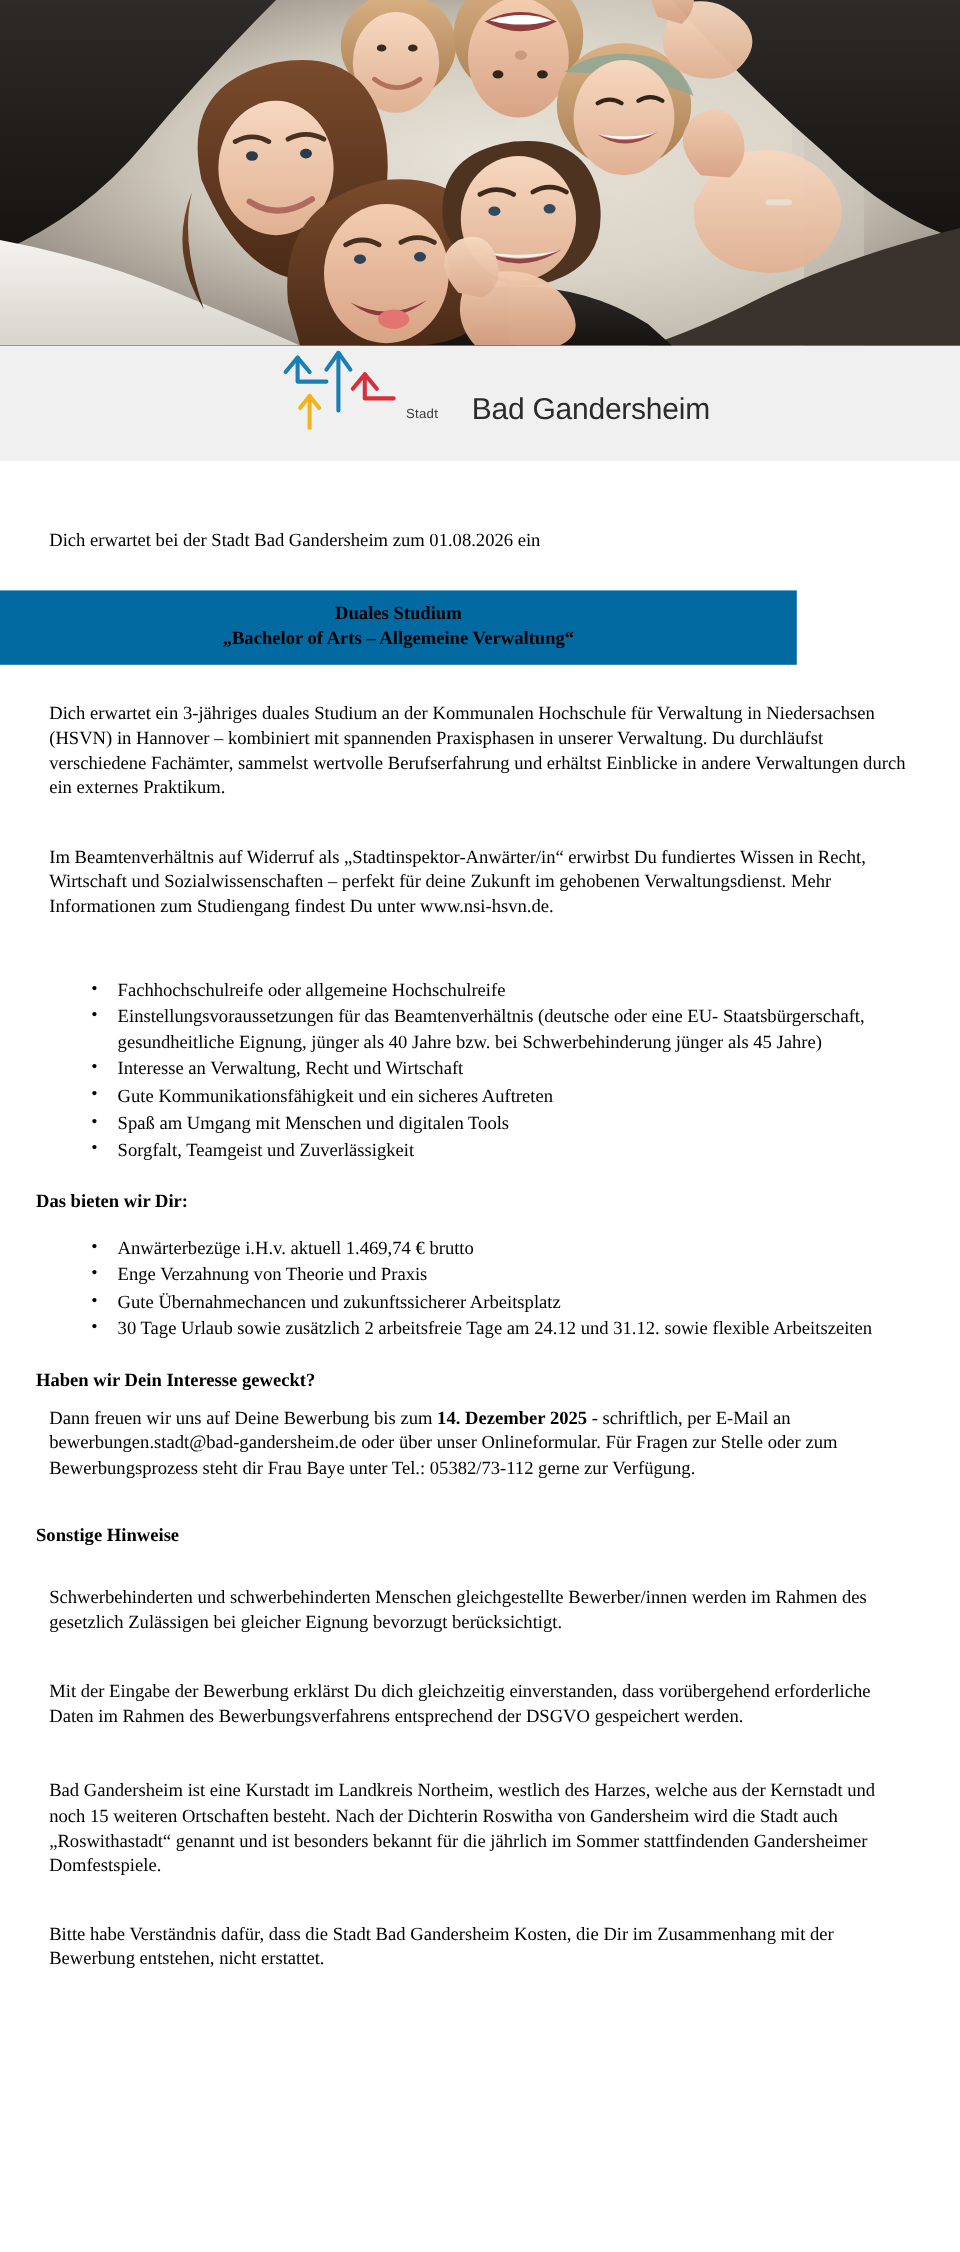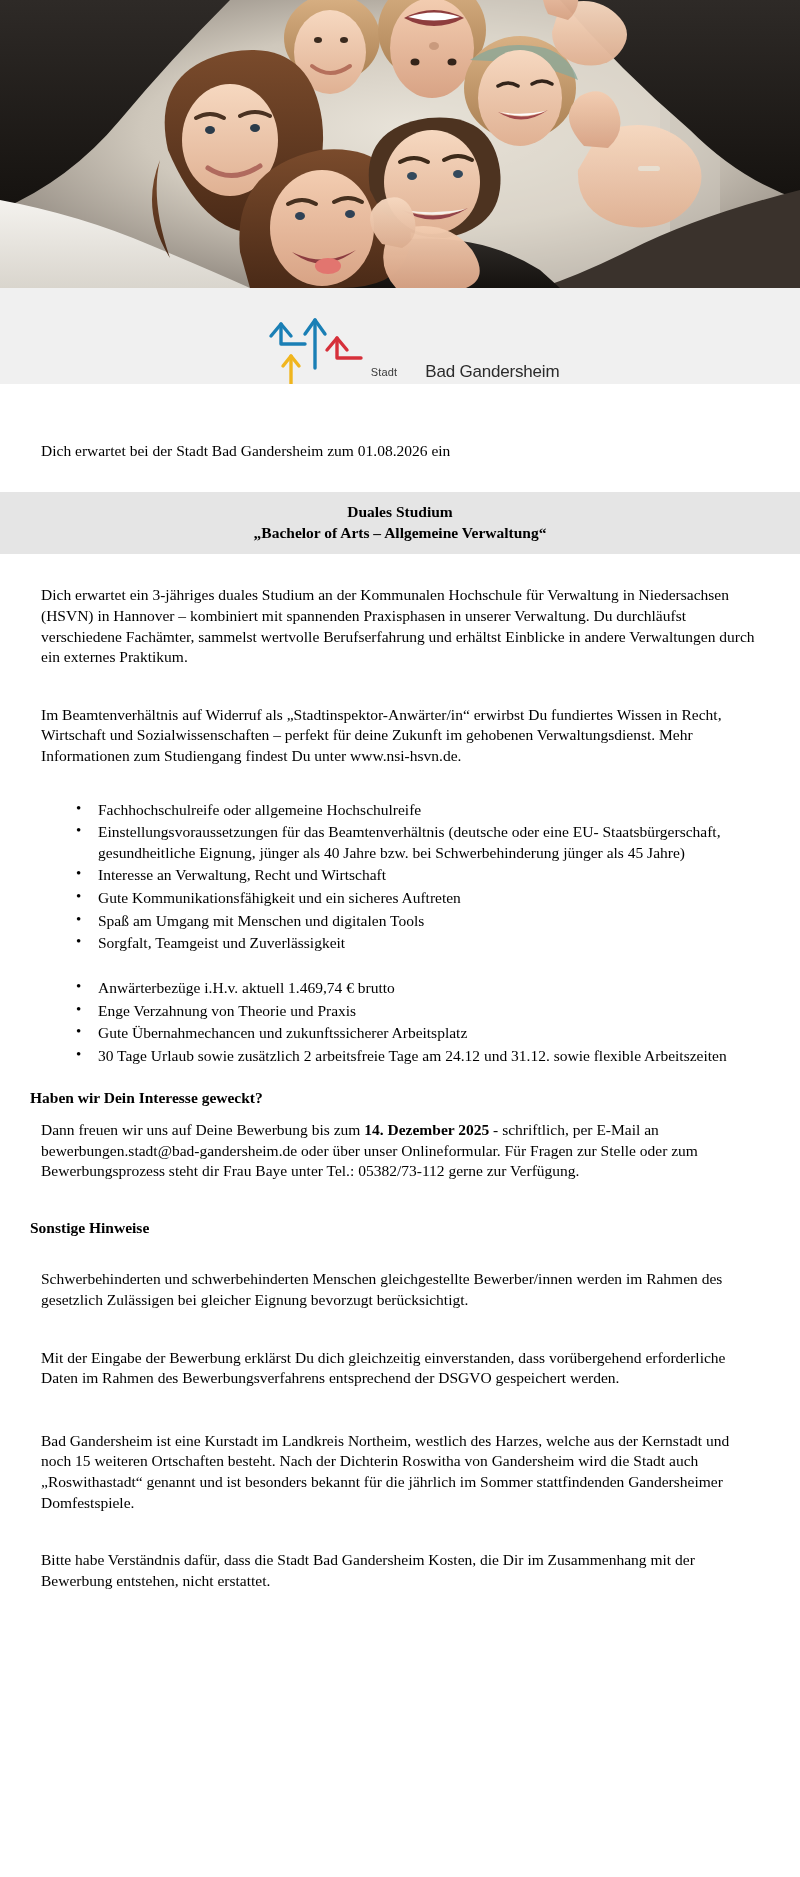--- a/index.html
+++ b/index.html
@@ -23,21 +23,21 @@
     background: #2b2622;
   }
   .hero svg { display: block; width: 100%; height: 100%; }
 
   
   .logo-band {
     width: 800px;
     height: 96px;
     background: #f0f0f0;
     display: flex;
-    align-items: flex-end;
+    align-items: flex-start;
     justify-content: center;
   }
   .logo-wrap {
     display: flex;
     align-items: flex-end;
     gap: 0;
     transform: translateX(8px);
   }
   .logo-mark { display: block; }
   .logo-text-group {
@@ -49,21 +49,21 @@
   .logo-stadt {
     font-family: "Liberation Sans", "DejaVu Sans", sans-serif;
     font-size: 11px;
     color: #3a3a3a;
     letter-spacing: .2px;
     position: relative;
     top: -1px;
   }
   .logo-name {
     font-family: "Liberation Sans", "DejaVu Sans", sans-serif;
-    font-size: 17px;
+    font-size: 25px;
     color: #2b2b2b;
     letter-spacing: -.2px;
     margin-left: 28px;
   }
 
   
   .content {
     padding: 0 30px;
     font-size: 15.5px;
     line-height: 1.33;
@@ -80,35 +80,35 @@
     margin: 11px;
     line-height: 1.33;
     text-align: left;
   }
   .gap-sm { height: 15px; }
   .gap-md { height: 20px; }
   .gap-lg { height: 25px; }
 
   
   .banner {
-    width: 800px;
-    background: #e5e5e5;
+    width: 664px;
+    background: #0369a1;
     text-align: center;
     padding: 9px 0 11px 0;
     margin: 30px 0 0 0;
   }
   .banner-line {
     font-weight: bold;
     font-size: 15.5px;
     line-height: 1.38;
   }
 
   
   ul.bullets {
-    margin: 2px 0 0 0;
+    margin: 18px 0 0 0;
     padding-left: 68px;
     list-style: none;
   }
   ul.bullets li {
     position: relative;
     margin: 0 0 2px 0;
     line-height: 1.33;
     padding-left: 0;
   }
   ul.bullets li::before {
@@ -294,20 +294,21 @@
   <ul class="bullets">
     <li>Fachhochschulreife oder allgemeine Hochschulreife</li>
     <li>Einstellungsvoraussetzungen für das Beamtenverhältnis (deutsche oder eine EU- Staatsbürgerschaft, gesundheitliche Eignung, jünger als 40 Jahre bzw. bei Schwerbehinderung jünger als 45 Jahre)</li>
     <li>Interesse an Verwaltung, Recht und Wirtschaft</li>
     <li>Gute Kommunikationsfähigkeit und ein sicheres Auftreten</li>
     <li>Spaß am Umgang mit Menschen und digitalen Tools</li>
     <li>Sorgfalt, Teamgeist und Zuverlässigkeit</li>
   </ul>
 
   <div class="gap-md"></div>
+  <h2 class="section-title">Das bieten wir Dir:</h2>
   <ul class="bullets">
     <li>Anwärterbezüge i.H.v. aktuell 1.469,74 € brutto</li>
     <li>Enge Verzahnung von Theorie und Praxis</li>
     <li>Gute Übernahmechancen und zukunftssicherer Arbeitsplatz</li>
     <li>30 Tage Urlaub sowie zusätzlich 2 arbeitsfreie Tage am 24.12 und 31.12. sowie flexible Arbeitszeiten</li>
   </ul>
 
   <div class="gap-md"></div>
   <h2 class="section-title">Haben wir Dein Interesse geweckt?</h2>
   <p class="para"><span>Dann freuen wir uns auf Deine Bewerbung bis zum </span><span class="bold">14. Dezember 2025</span><span> - schriftlich, per E-Mail an bewerbungen.stadt@bad-gandersheim.de oder über unser Onlineformular. Für Fragen zur Stelle oder zum Bewerbungsprozess steht dir Frau Baye unter Tel.: 05382/73-112 gerne zur Verfügung.</span></p>

